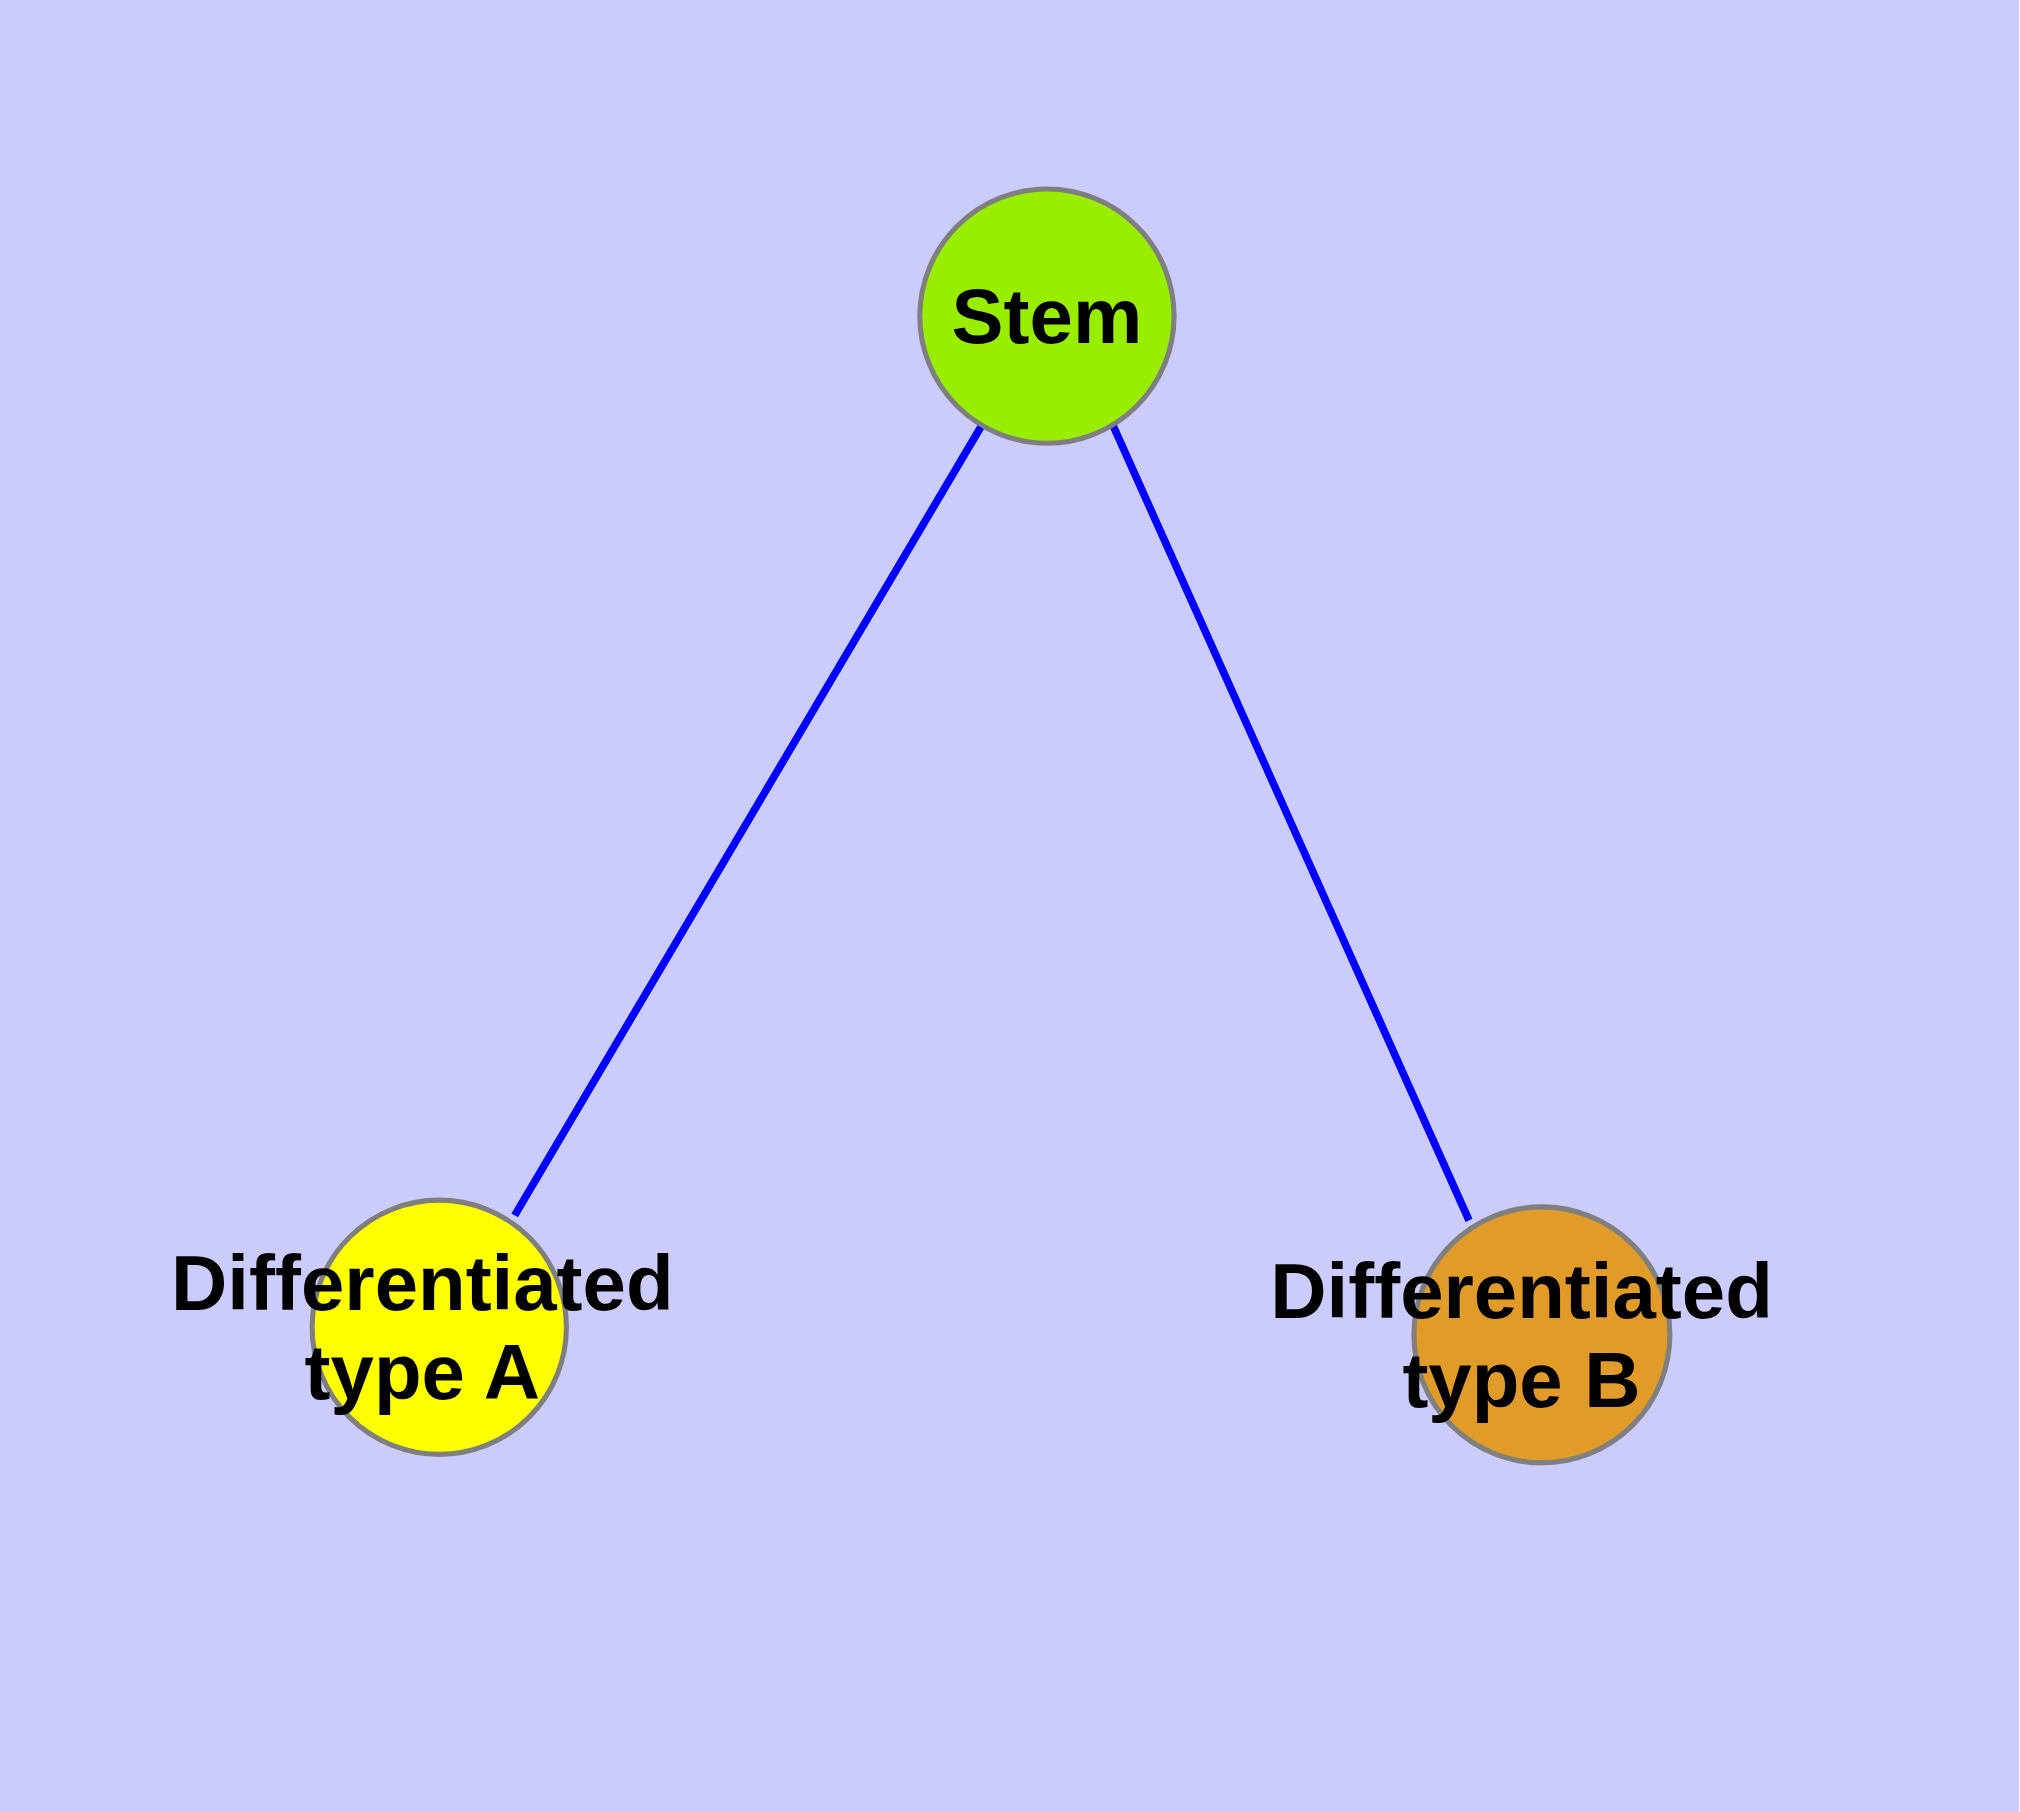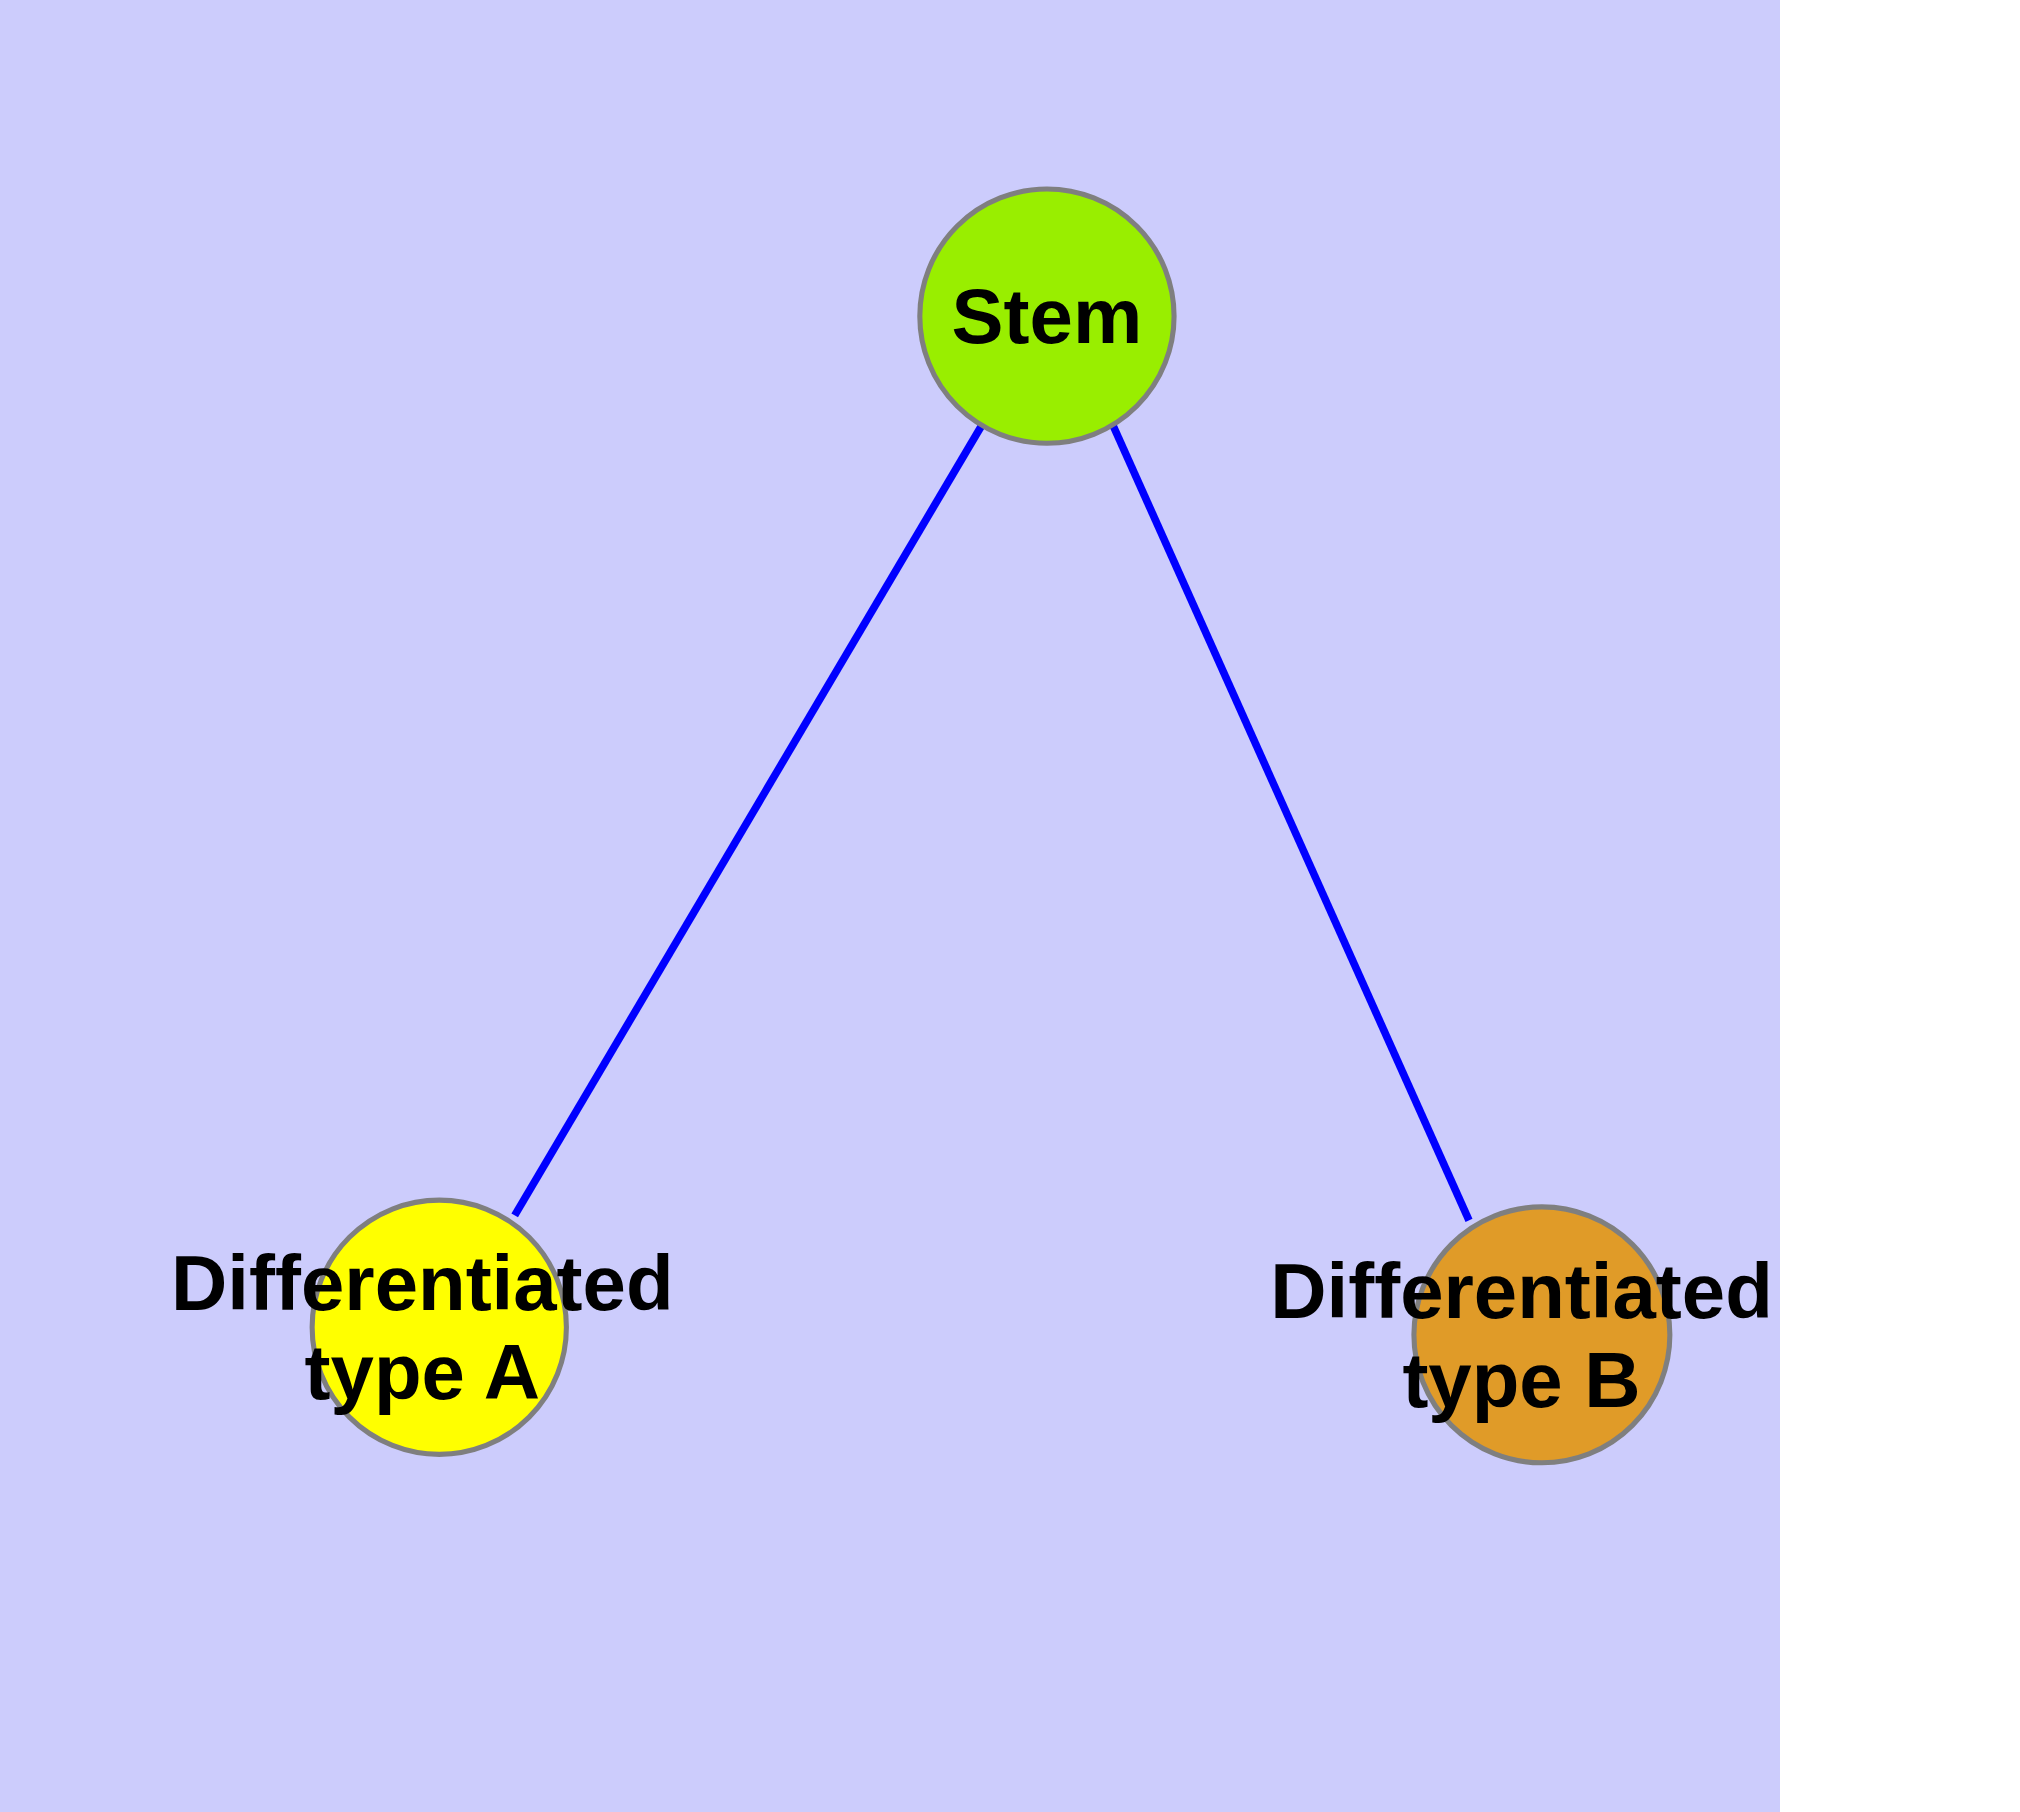--- a/index.html
+++ b/index.html
@@ -31,21 +31,21 @@
   .node-label {
     font-weight: bold;
     fill: #000000;
     text-anchor: middle;
     dominant-baseline: alphabetic;
   }
 </style>
 </head>
 <body>
 
-<div id="canvas" style="width: 1780px; height: 1812px; text-align: right;">
+<div id="canvas" style="width: 2019px; height: 1812px; text-align: right;">
 
   <div id="bg-rect" style="background: rgb(204, 204, 252); width: 2021px; height: 1812px;"></div>
 
   <svg id="graph-svg" viewBox="0 0 2384 2138" style="width: 2021px; height: 1812px;">
 
     <g>
       <line class="graph-edge" x1="1158" y1="502" x2="607" y2="1434" stroke="#0000ff" stroke-width="9" stroke-linecap="butt"></line>
       <line class="graph-edge" x1="1313" y1="502" x2="1733" y2="1440" stroke="#0000ff" stroke-width="9" stroke-linecap="butt"></line>
     </g>
 

